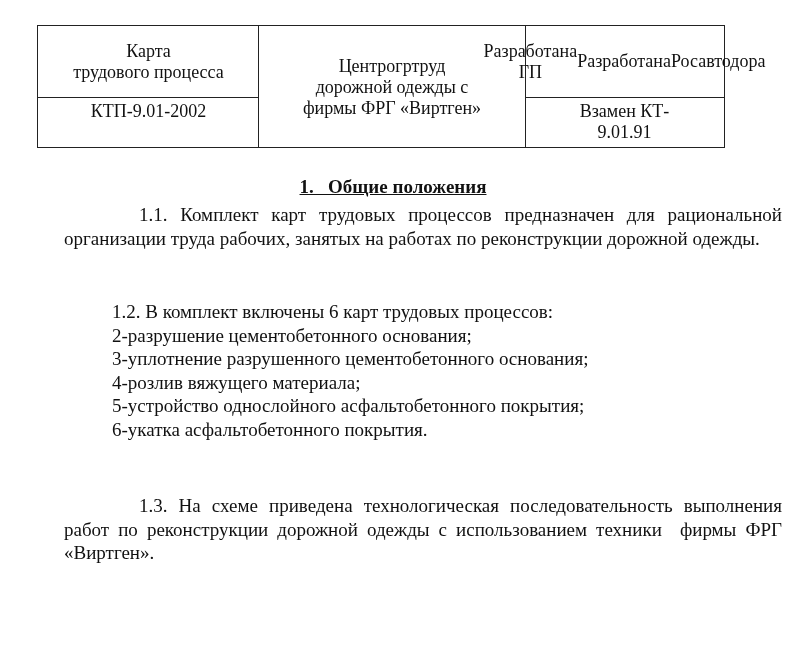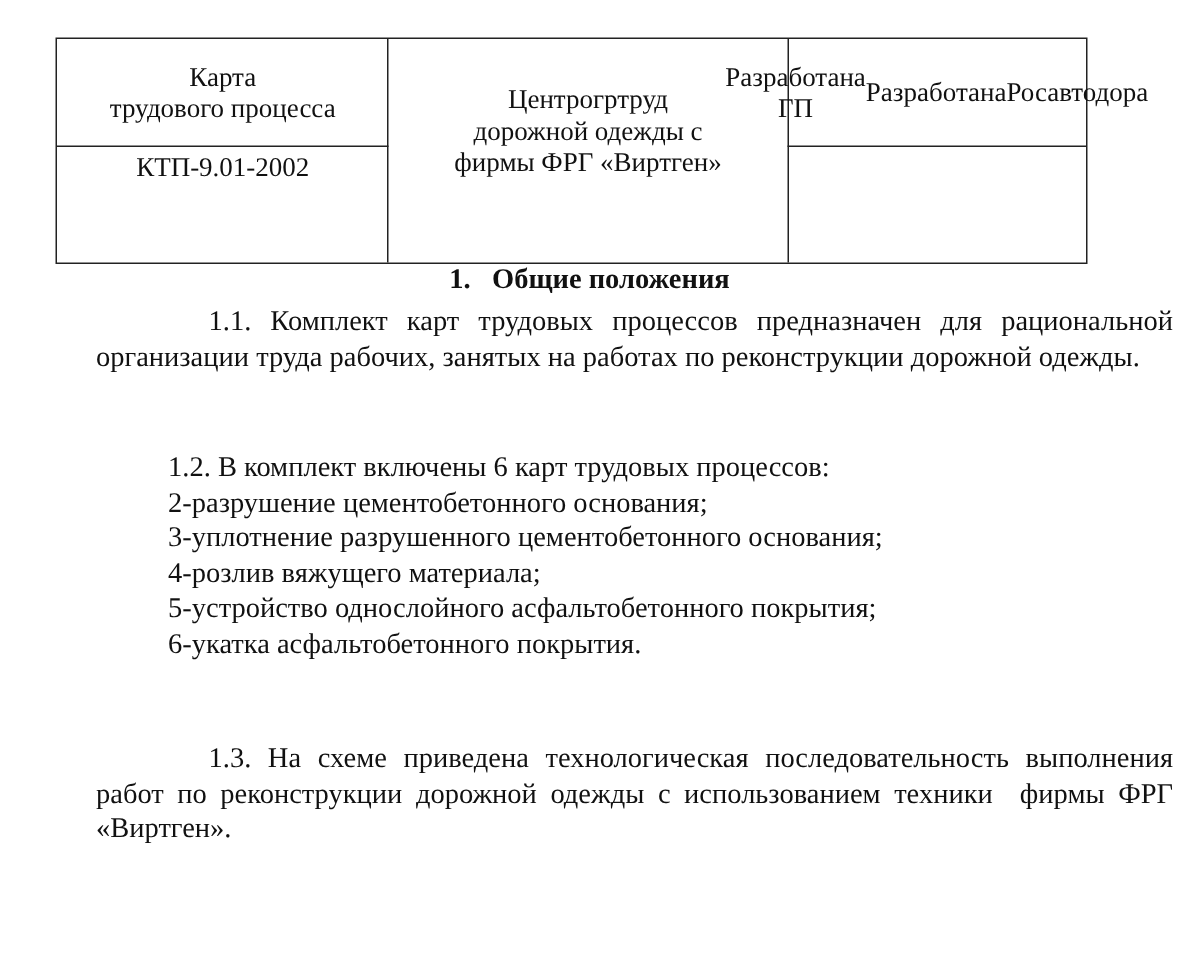--- a/index.html
+++ b/index.html
@@ -1,25 +1,25 @@
 <!DOCTYPE html>
 <html><head>
 <meta charset="utf-8">
 <style>
   html, body { margin:0; padding:0; background:#ffffff; }
   body { width:786px; height:647px; position:relative; overflow:hidden;
          font-family:"Liberation Serif", serif; color:#111; }
-  .hdr { position:absolute; left:37px; top:25px; width:688px; height:151px;
+  .hdr { position:absolute; left:37px; top:25px; width:688px; height:123px;
          border:1.5px solid #222; box-sizing:border-box; }
   .cell { position:absolute; box-sizing:border-box; display:flex; align-items:center;
           justify-content:center; text-align:center; font-size:18px; line-height:21px; }
   .vline { position:absolute; top:0; bottom:0; width:0; border-left:1.5px solid #222; }
   .hline { position:absolute; height:0; border-top:1.5px solid #222; }
   .title { position:absolute; top:176px; left:0; width:786px; text-align:center;
-           font-weight:bold; font-size:19px; }
+           font-weight:bold; font-size:19px;text-decoration:underline; }
   .para { position:absolute; left:40px; width:718px; font-size:19px; line-height:23.5px;
           text-align:justify;margin-left:24px; }
   .para .first { text-indent:75px; }
   .list { position:absolute; left:112px; font-size:19px; line-height:23.5px; }
   .list div { white-space:nowrap; }
 </style>
 </head>
 <body>
 
 <div class="hdr">
@@ -40,20 +40,24 @@
     <div>Центрогртруд</div>
     <div>дорожной одежды с</div>
     <div>фирмы ФРГ «Виртген»</div>
   </div>
 
   <div class="cell" style="left:488px; top:0; width:197px; height:71px; flex-direction:row">
     <div>Разработана ГП</div>
     <div>Разработана</div>
     <div>Росавтодора</div>
   </div>
+  <div class="cell" style="left:488px; top:71px; width:197px; height:49px; flex-direction:column">
+    <div>Взамен КТ-</div>
+    <div>9.01.91</div>
+  </div>
 </div>
 
 <div class="title" style="white-space:pre">1.   Общие положения</div>
 
 <div class="para" style="top:203px">
   <div class="first">1.1. Комплект карт трудовых процессов предназначен для рациональной организации труда рабочих, занятых на работах по реконструкции дорожной одежды.</div>
 </div>
 
 <div class="list" style="top:300px">
   <div>1.2. В комплект включены 6 карт трудовых процессов:</div>

